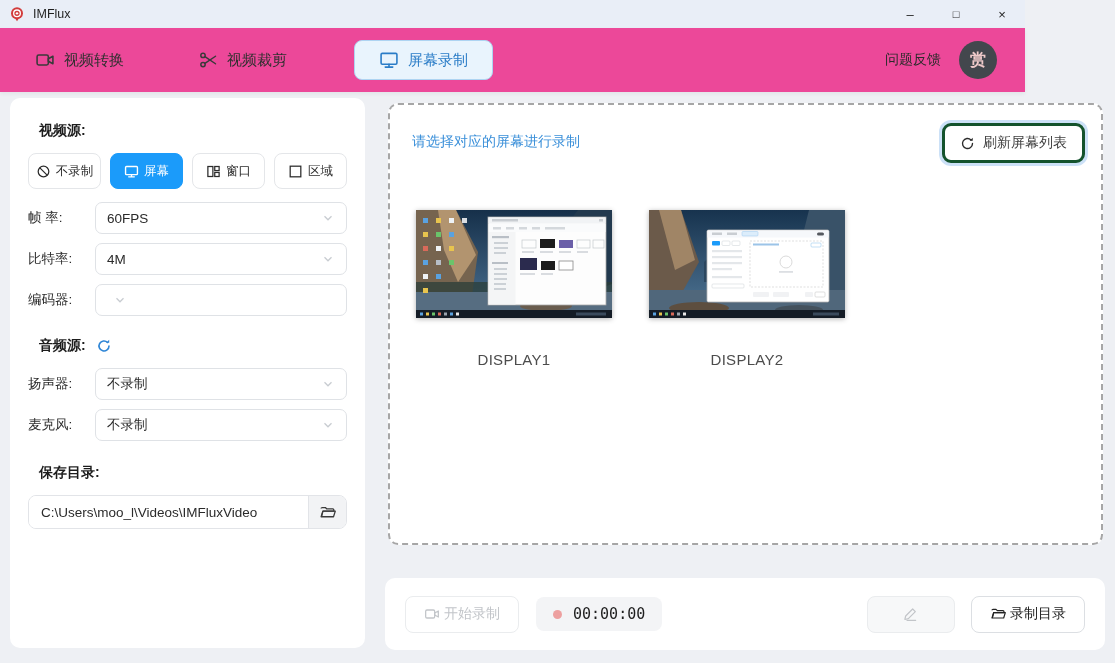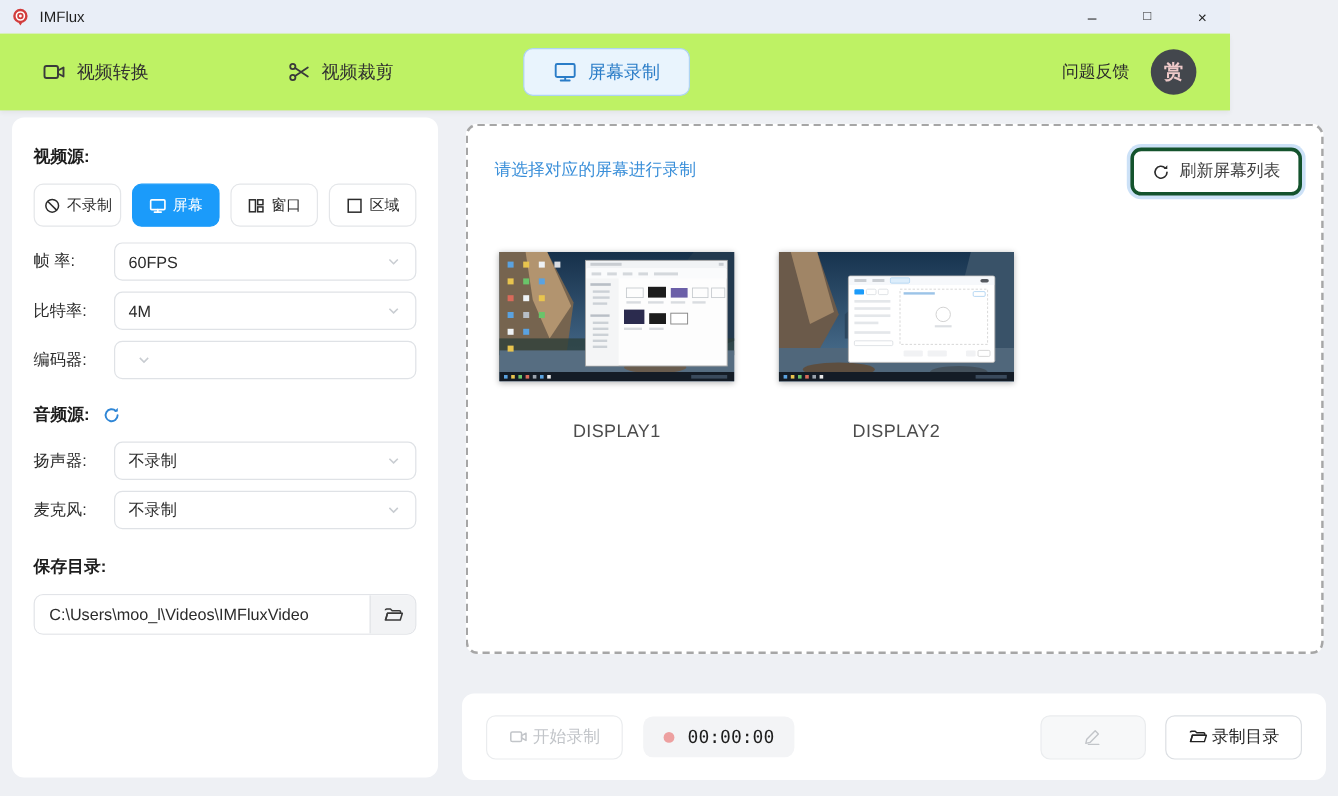--- a/index.html
+++ b/index.html
@@ -21,22 +21,22 @@
   .app-title { font-size:12.5px; color:#1f1f1f; }
   .win-controls { margin-left:auto; display:flex; height:100%; }
   .win-btn {
     width:46px; height:100%; display:flex; align-items:center; justify-content:center;
     font-size:13px; color:#1f1f1f; cursor:pointer; background:transparent; border:none;
   }
   .win-btn.max { font-size:11px; }
 
   
   .navbar {
-    height:64px; background:#bef264; display:flex; align-items:center;
-    padding:0 28px; flex-shrink:0; box-shadow:0 2px 4px rgba(0,0,0,0.05); position:relative; z-index:2;gap:41px;
+    height:64px; background:#ec4899; display:flex; align-items:center;
+    padding:0 28px; flex-shrink:0; box-shadow:0 2px 4px rgba(0,0,0,0.05); position:relative; z-index:2;
   }
   .nav-tab {
     display:flex; align-items:center; gap:9px; font-size:15px; color:#303030;
     margin-right:60px; cursor:pointer; padding:9px 6px; border:1px solid transparent; border-radius:8px;
     background:transparent;
   }
   .nav-tab .nav-icon { width:20px; height:20px; color:#3a3a3a; }
   .nav-tab.active {
     background:#e9f4fd; border-color:#aed4f2; color:#2a7cc7; padding:9px 24px; margin-right:0;
   }
@@ -49,21 +49,21 @@
     cursor:pointer; border:none;
   }
 
   
   .content { position:relative; flex:1; }
 
   .sidebar-card {
     position:absolute; left:10px; top:6px; width:355px; height:550px;
     background:#fff; border-radius:10px; padding:24px 18px;
   }
-  .group-label { font-size:14px; font-weight:700; color:#1d1d1d; margin-bottom:13px; display:flex; align-items:center; gap:10px; }
+  .group-label { font-size:14px; font-weight:700; color:#1d1d1d; margin-bottom:13px; display:flex; align-items:center; gap:10px;margin-left:11px; }
   .src-row { display:flex; gap:9px; margin-bottom:13px; }
   .src-btn {
     flex:1; height:36px; display:flex; align-items:center; justify-content:center; gap:5px;
     border:1px solid #e4e6e9; border-radius:8px; background:#fff; font-size:12.5px; color:#2b2b2b;
     cursor:pointer; white-space:nowrap;
   }
   .src-btn .src-icon { width:15px; height:15px; flex-shrink:0; }
   .src-btn.active { background:#1b9bfa; border-color:#1b9bfa; color:#fff; }
 
   .field-row { display:flex; align-items:center; margin-bottom:9px; }

